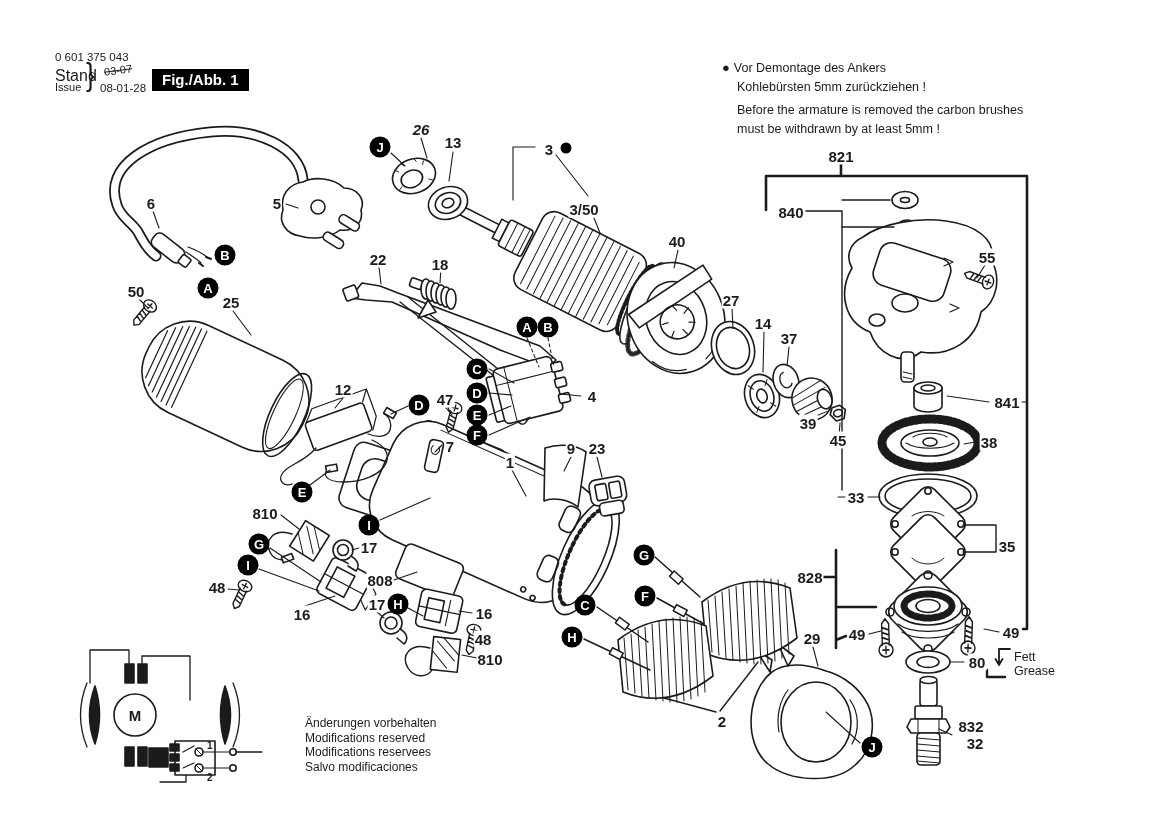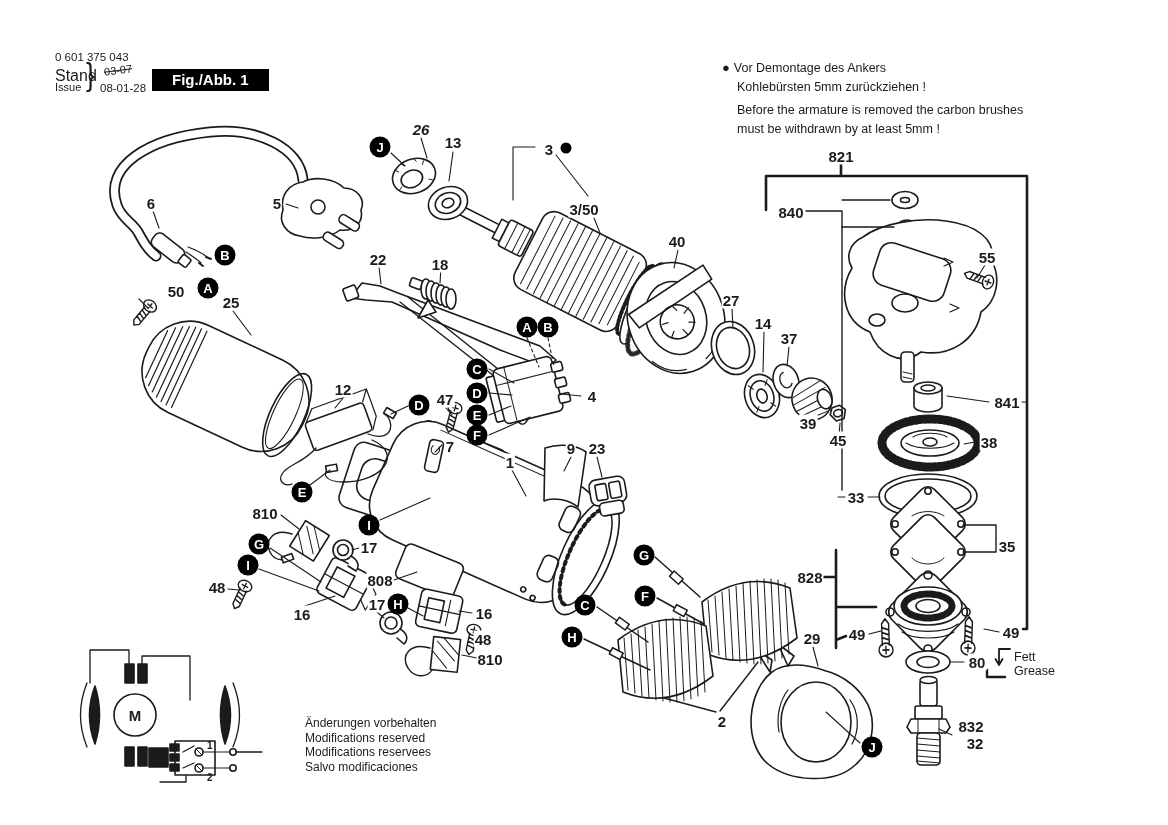--- a/index.html
+++ b/index.html
@@ -14,21 +14,21 @@
          transform:translate(-50%,-50%);z-index:6;}
   
   #part-number{position:absolute;left:55px;top:51px;font-size:11.5px;}
   #stand-label{position:absolute;left:55px;top:67px;font-size:16px;}
   #issue-label{position:absolute;left:55px;top:81px;font-size:11px;}
   #brace{position:absolute;left:86px;top:60px;font-size:27px;transform:scaleY(1.15);}
   #old-date{position:absolute;left:104px;top:64px;font-size:11px;text-decoration:line-through;
             transform:rotate(-7deg);}
   #new-date{position:absolute;left:100px;top:82px;font-size:11.5px;}
   #figure-box{position:absolute;left:152px;top:69px;background:#000;color:#fff;font-weight:bold;
-              font-size:15px;padding:2px 20px 3px;}
+              font-size:15px;padding:2px 10px 3px;}
   #page-title{position:absolute;left:584px;top:51px;transform:translateX(-50%);
               font-size:19px;font-weight:bold;letter-spacing:.5px;white-space:nowrap;}
   
   #notes{position:absolute;left:722px;top:58px;font-size:12.5px;line-height:19px;width:330px;}
   #notes .bullet{font-size:13px;margin-right:4px;}
   #note-de2,#note-en1,#note-en2{margin-left:15px;}
   #note-en1{margin-top:4px;}
   
   #footer{position:absolute;left:305px;top:716px;font-size:12px;line-height:14.5px;}
   
@@ -476,21 +476,21 @@
     <div>Grease</div>
   </div>
 
   <div id="label-layer">
       <div class="plabel" style="left: 421px; top: 129px; font-style: italic;">26</div>
       <div class="plabel" style="left: 453px; top: 142px;">13</div>
       <div class="plabel" style="left: 549px; top: 149px;">3</div>
       <div class="plabel" style="left: 584px; top: 209px;">3/50</div>
       <div class="plabel" style="left: 151px; top: 203px;">6</div>
       <div class="plabel" style="left: 277px; top: 203px;">5</div>
-      <div class="plabel" style="left: 136px; top: 291px; margin-left: 40px;">50</div>
+      <div class="plabel" style="left: 136px; top: 291px;">50</div>
       <div class="plabel" style="left: 231px; top: 302px;">25</div>
       <div class="plabel" style="left: 378px; top: 259px;">22</div>
       <div class="plabel" style="left: 440px; top: 264px;">18</div>
       <div class="plabel" style="left: 677px; top: 241px;">40</div>
       <div class="plabel" style="left: 731px; top: 300px;">27</div>
       <div class="plabel" style="left: 763px; top: 323px;">14</div>
       <div class="plabel" style="left: 789px; top: 338px;">37</div>
       <div class="plabel" style="left: 808px; top: 423px;">39</div>
       <div class="plabel" style="left: 838px; top: 440px;">45</div>
       <div class="plabel" style="left: 841px; top: 156px;">821</div>

